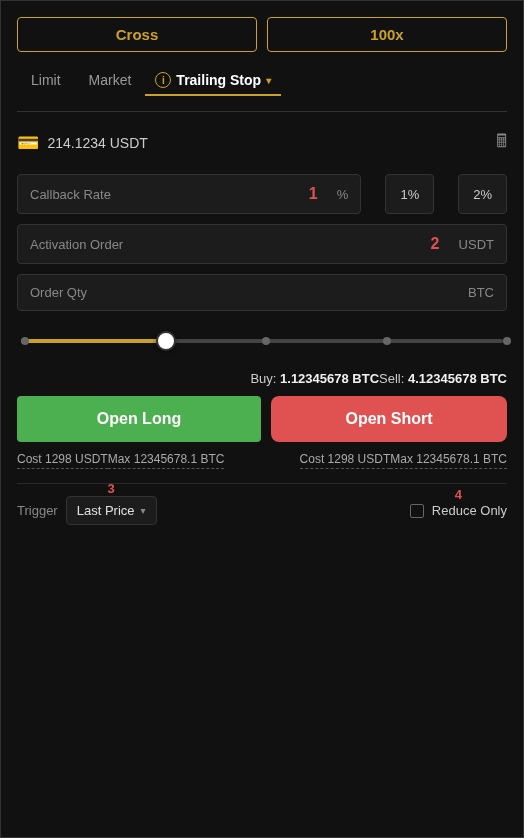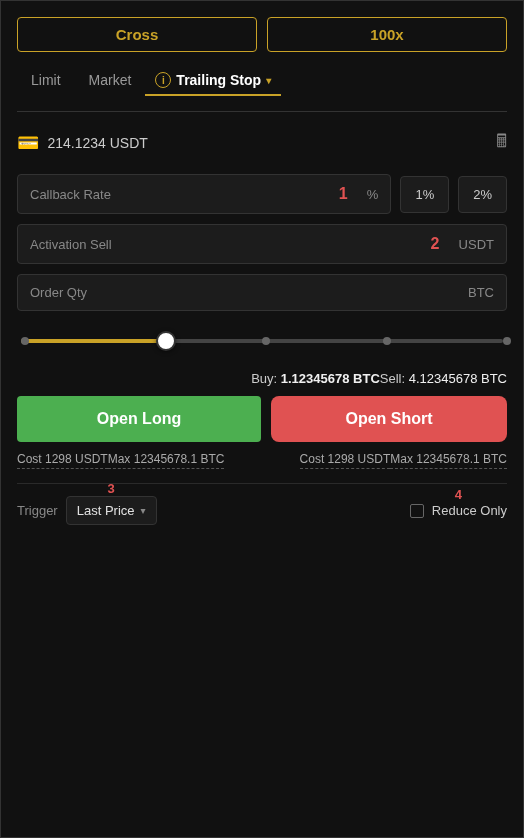--- a/index.html
+++ b/index.html
@@ -158,22 +158,21 @@
       min-width: 20px;
     }
 
     .input-unit {
       color: #888;
       font-size: 13px;
     }
 
     .callback-row {
       display: flex;
-      gap: 9px;
-      align-items: center;
+      gap: 24px;
     }
 
     .callback-main {
       flex: 1;
       display: flex;
       align-items: center;
       background: #1c1c1c;
       border: 1px solid #333;
       border-radius: 4px;
       padding: 10px 12px;
@@ -237,21 +236,21 @@
 
     
     .buy-sell-row {
       display: flex;
       justify-content: flex-end;
       font-size: 13px;
       color: #ccc;
     }
 
     .buy-val { color: #f0f0f0; font-weight: 600; }
-    .sell-val { color: #f0f0f0; font-weight: 400; }
+    .sell-val { color: #f0f0f0; font-weight: 700; }
 
     
     .action-row {
       display: flex;
       gap: 10px;
     }
 
     .btn-long {
       flex: 1;
       padding: 14px 4px;
@@ -390,21 +389,21 @@
     <div class="callback-main">
       <span class="input-label">Callback Rate</span>
       <span class="input-badge">1</span>
       <span class="input-unit">%</span>
     </div>
     <button class="btn-pct">1%</button>
     <button class="btn-pct">2%</button>
   </div>
 
   <div class="input-row">
-    <span class="input-label">Activation Sell</span>
+    <span class="input-label">Activation Order</span>
     <span class="input-badge">2</span>
     <span class="input-unit">USDT</span>
   </div>
 
   <div class="input-row">
     <span class="input-label">Order Qty</span>
     <span class="input-unit">BTC</span>
   </div>
 
   <div class="slider-container">

